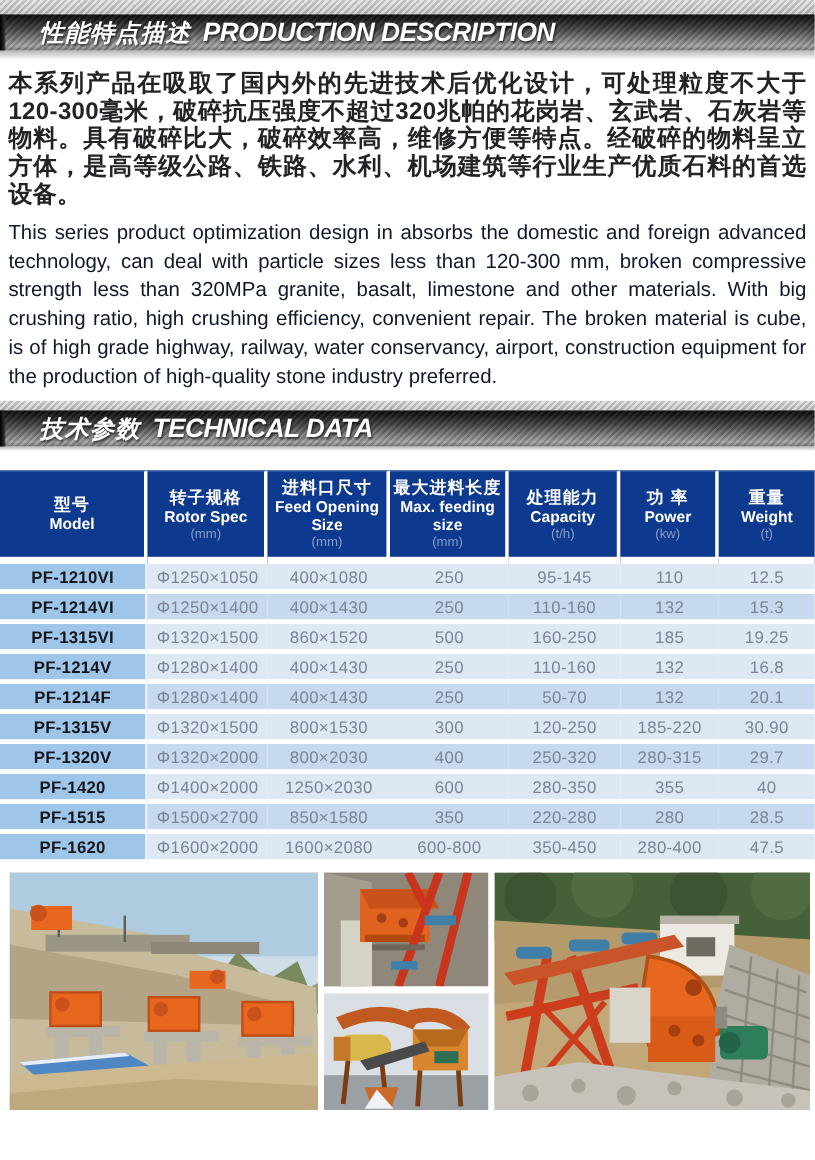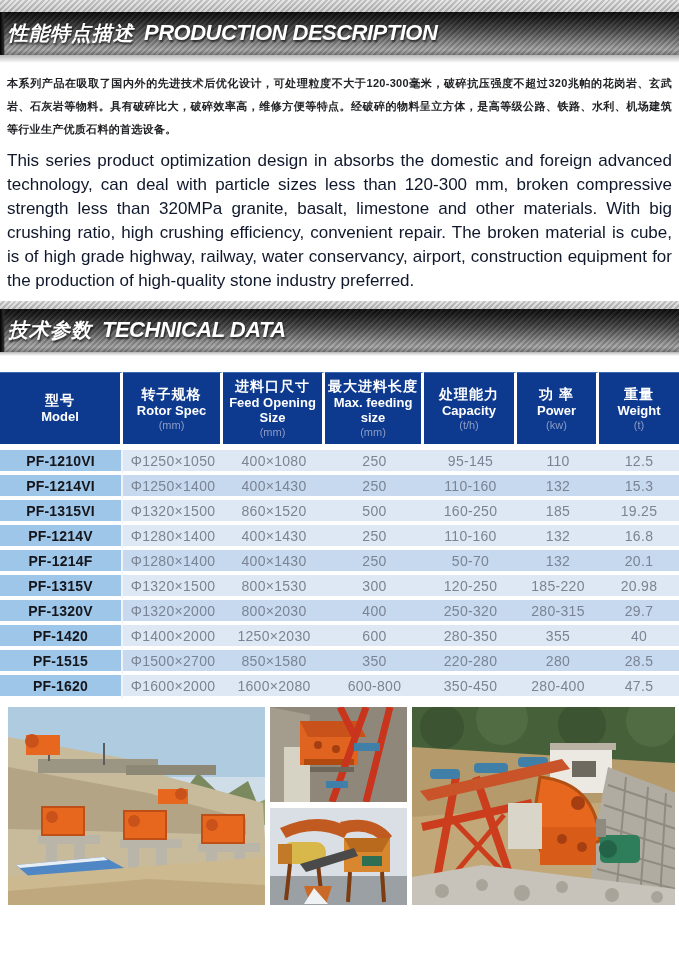--- a/index.html
+++ b/index.html
@@ -11,39 +11,39 @@
   }
   
   .band { position:relative; width:679px; }
   .band .pre-strip {
     height:12px;
     background:
       repeating-linear-gradient(135deg, rgba(255,255,255,.35) 0 2px, rgba(0,0,0,.10) 2px 4px),
       linear-gradient(180deg,#d9d9d9,#bdbdbd);
   }
   .band .bar {
-    position:relative; height:43px; overflow:hidden;
+    position:relative; height:30px; overflow:hidden;
     background:
       repeating-linear-gradient(135deg, rgba(255,255,255,.05) 0 2px, rgba(0,0,0,.16) 2px 4px),
       linear-gradient(180deg,#0c0c0c 0%,#1d1d1d 14%,#4a4a4a 42%,#8c8c8c 74%,#a8a8a8 88%,#7c7c7c 100%);
-    display:flex; align-items:center; padding-left:8px;
+    display:flex; align-items:center; padding-left:33px;
   }
   .band .bar::before {
     content:""; position:absolute; left:0; top:0; bottom:-4px; width:5px;
     background:linear-gradient(90deg,#000 0%,#2a2a2a 70%,rgba(60,60,60,0) 100%);
   }
   .band .fade { height:8px; background:linear-gradient(180deg,#b5b5b5,#ffffff); }
   .band-title { color:#fff; font-style:italic; font-weight:bold; white-space:nowrap;
     text-shadow:1px 2px 2px rgba(0,0,0,.65); }
   .band-title .zh { font-size:20px; letter-spacing:1px; margin-right:10px; }
   .band-title .en { font-size:22px; letter-spacing:-.5px; }
   
   .copy { padding:0 7px; }
   .para-zh {
-    margin-top:9px; font-size:11px; font-weight:600; color:#222326;
+    margin-top:9px; font-size:20px; font-weight:600; color:#222326;
     line-height:23px; text-align:justify; letter-spacing:.3px;
   }
   .para-en {
     margin-top:8px; font-size:17px; color:#0f172a;
     line-height:24px; text-align:justify;
   }
   
   .tech-table-wrap { margin-top:16px; }
   table { width:679px; border-collapse:separate; border-spacing:0; table-layout:fixed; }
   th, td { text-align:center; vertical-align:middle; }
@@ -201,21 +201,21 @@
           <td>132</td>
           <td>20.1</td>
         </tr>
         <tr class="odd">
           <td class="model">PF-1315V</td>
           <td>Φ1320×1500</td>
           <td>800×1530</td>
           <td>300</td>
           <td>120-250</td>
           <td>185-220</td>
-          <td>20.98</td>
+          <td>30.90</td>
         </tr>
         <tr class="even">
           <td class="model">PF-1320V</td>
           <td>Φ1320×2000</td>
           <td>800×2030</td>
           <td>400</td>
           <td>250-320</td>
           <td>280-315</td>
           <td>29.7</td>
         </tr>

